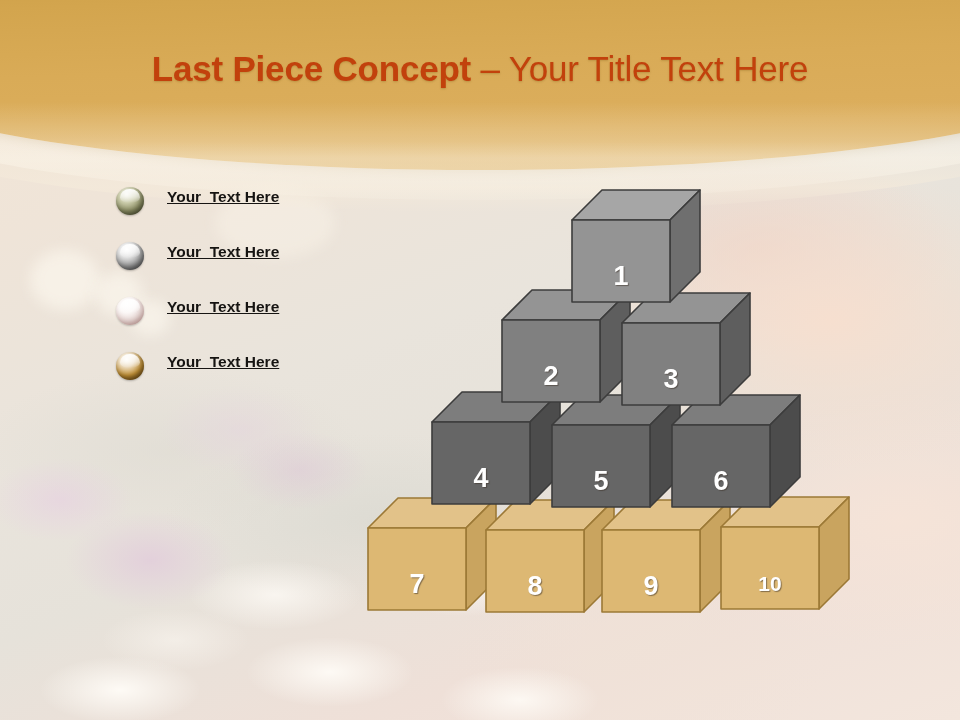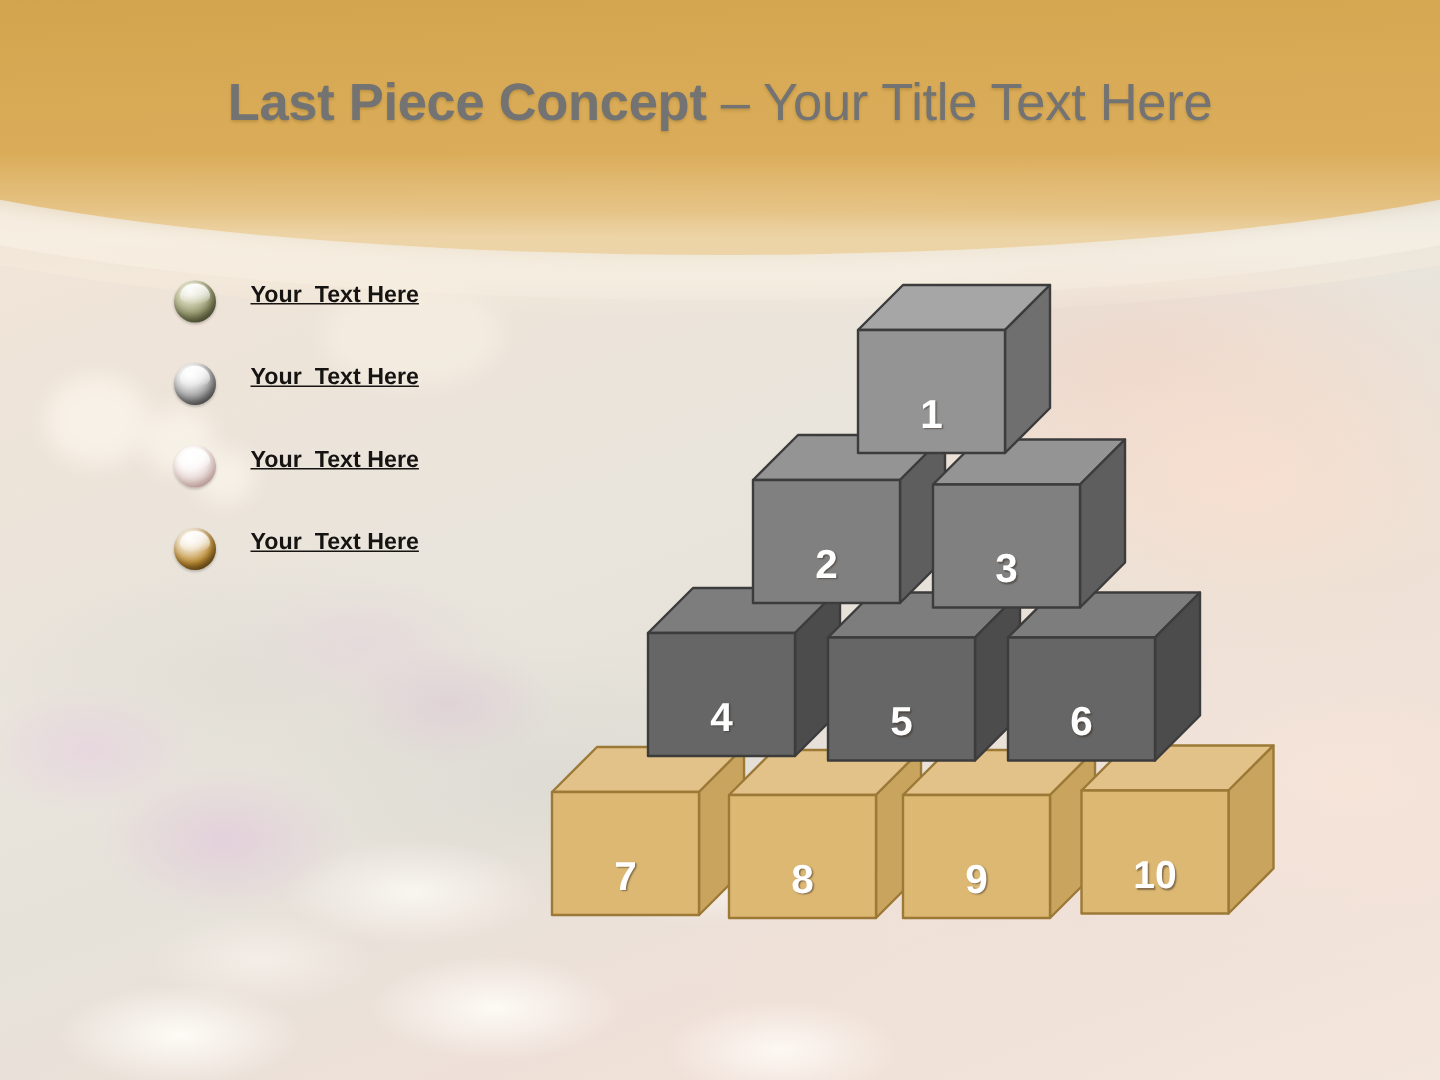--- a/index.html
+++ b/index.html
@@ -78,21 +78,21 @@
     background:linear-gradient(180deg, rgba(255,255,255,0) 80%, rgba(246,236,219,.55) 93%, rgba(246,236,219,0) 100%);
     pointer-events:none;
   }
 
   
   .slide-title {
     position:absolute;
     left:0; right:0;
     top:48px;
     text-align:center;
-    color:#737373;
+    color:#c2410c;
     font-size:35px;
     line-height:42px;
     white-space:nowrap;
     letter-spacing:-0.2px;
     text-shadow:0 1px 2px rgba(120,88,20,.30);
   }
   .title-bold   { font-weight:bold; }
   .title-normal { font-weight:normal; }
 
   
@@ -211,21 +211,21 @@
           <polygon points="0,30 98,30 98,112 0,112" fill="#ddb873" stroke="#9c7936" stroke-width="1.6" stroke-linejoin="round"></polygon>
         </svg>
         <div class="cube-num" style="left: 0px; top: 72.64px; width: 98px; font-size: 27px; line-height: 27px;">9</div>
       </div>
       <div class="cube" style="left: 721px; top: 497px; width: 128px; height: 112px;">
         <svg width="128" height="112" viewBox="0 0 128 112">
           <polygon points="0,30 30,0 128,0 98,30" fill="#e2c289" stroke="#9c7936" stroke-width="1.6" stroke-linejoin="round"></polygon>
           <polygon points="98,30 128,0 128,82 98,112" fill="#c9a45f" stroke="#9c7936" stroke-width="1.6" stroke-linejoin="round"></polygon>
           <polygon points="0,30 98,30 98,112 0,112" fill="#ddb873" stroke="#9c7936" stroke-width="1.6" stroke-linejoin="round"></polygon>
         </svg>
-        <div class="cube-num" style="left: 0px; top: 72.64px; width: 98px; font-size: 26px; line-height: 27px;">10</div>
+        <div class="cube-num" style="left: 0px; top: 72.64px; width: 98px; font-size: 21px; line-height: 27px;">10</div>
       </div>
       <div class="cube" style="left: 432px; top: 392px; width: 128px; height: 112px;">
         <svg width="128" height="112" viewBox="0 0 128 112">
           <polygon points="0,30 30,0 128,0 98,30" fill="#7d7d7d" stroke="#3c3c3c" stroke-width="1.6" stroke-linejoin="round"></polygon>
           <polygon points="98,30 128,0 128,82 98,112" fill="#4c4c4c" stroke="#3c3c3c" stroke-width="1.6" stroke-linejoin="round"></polygon>
           <polygon points="0,30 98,30 98,112 0,112" fill="#666666" stroke="#3c3c3c" stroke-width="1.6" stroke-linejoin="round"></polygon>
         </svg>
         <div class="cube-num" style="left: 0px; top: 72.64px; width: 98px; font-size: 27px; line-height: 27px;">4</div>
       </div>
       <div class="cube" style="left: 552px; top: 395px; width: 128px; height: 112px;">

